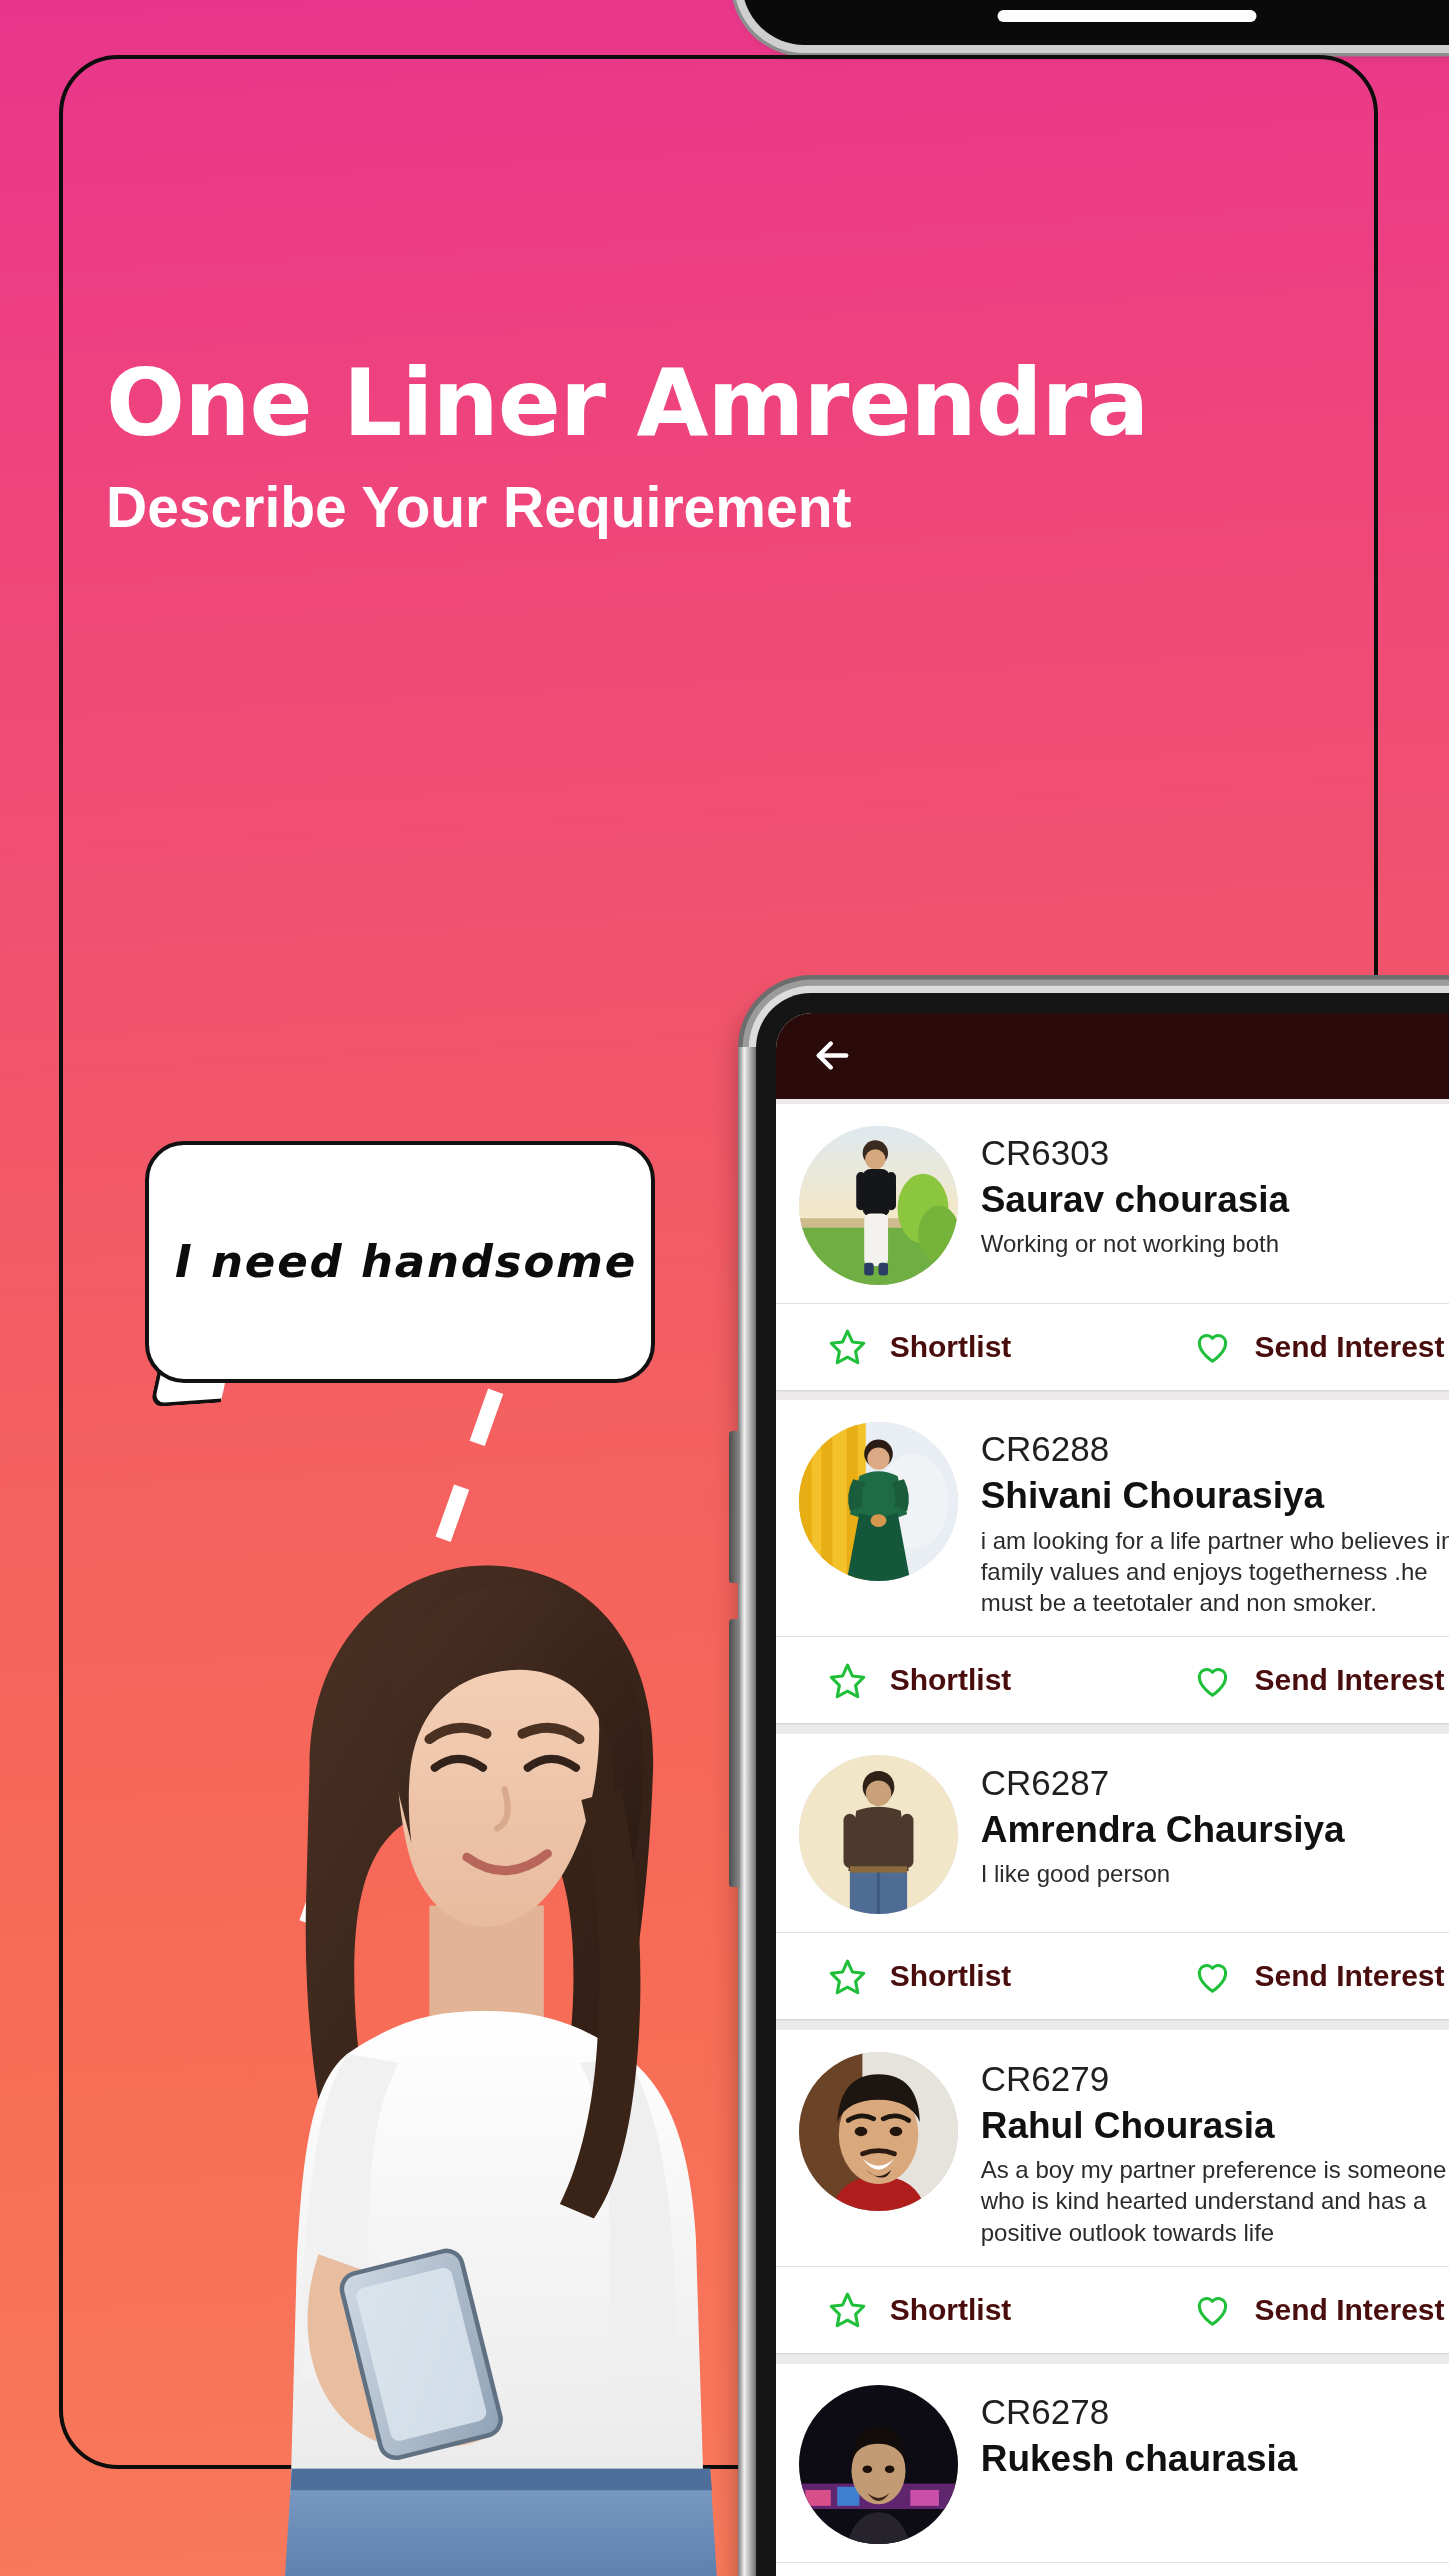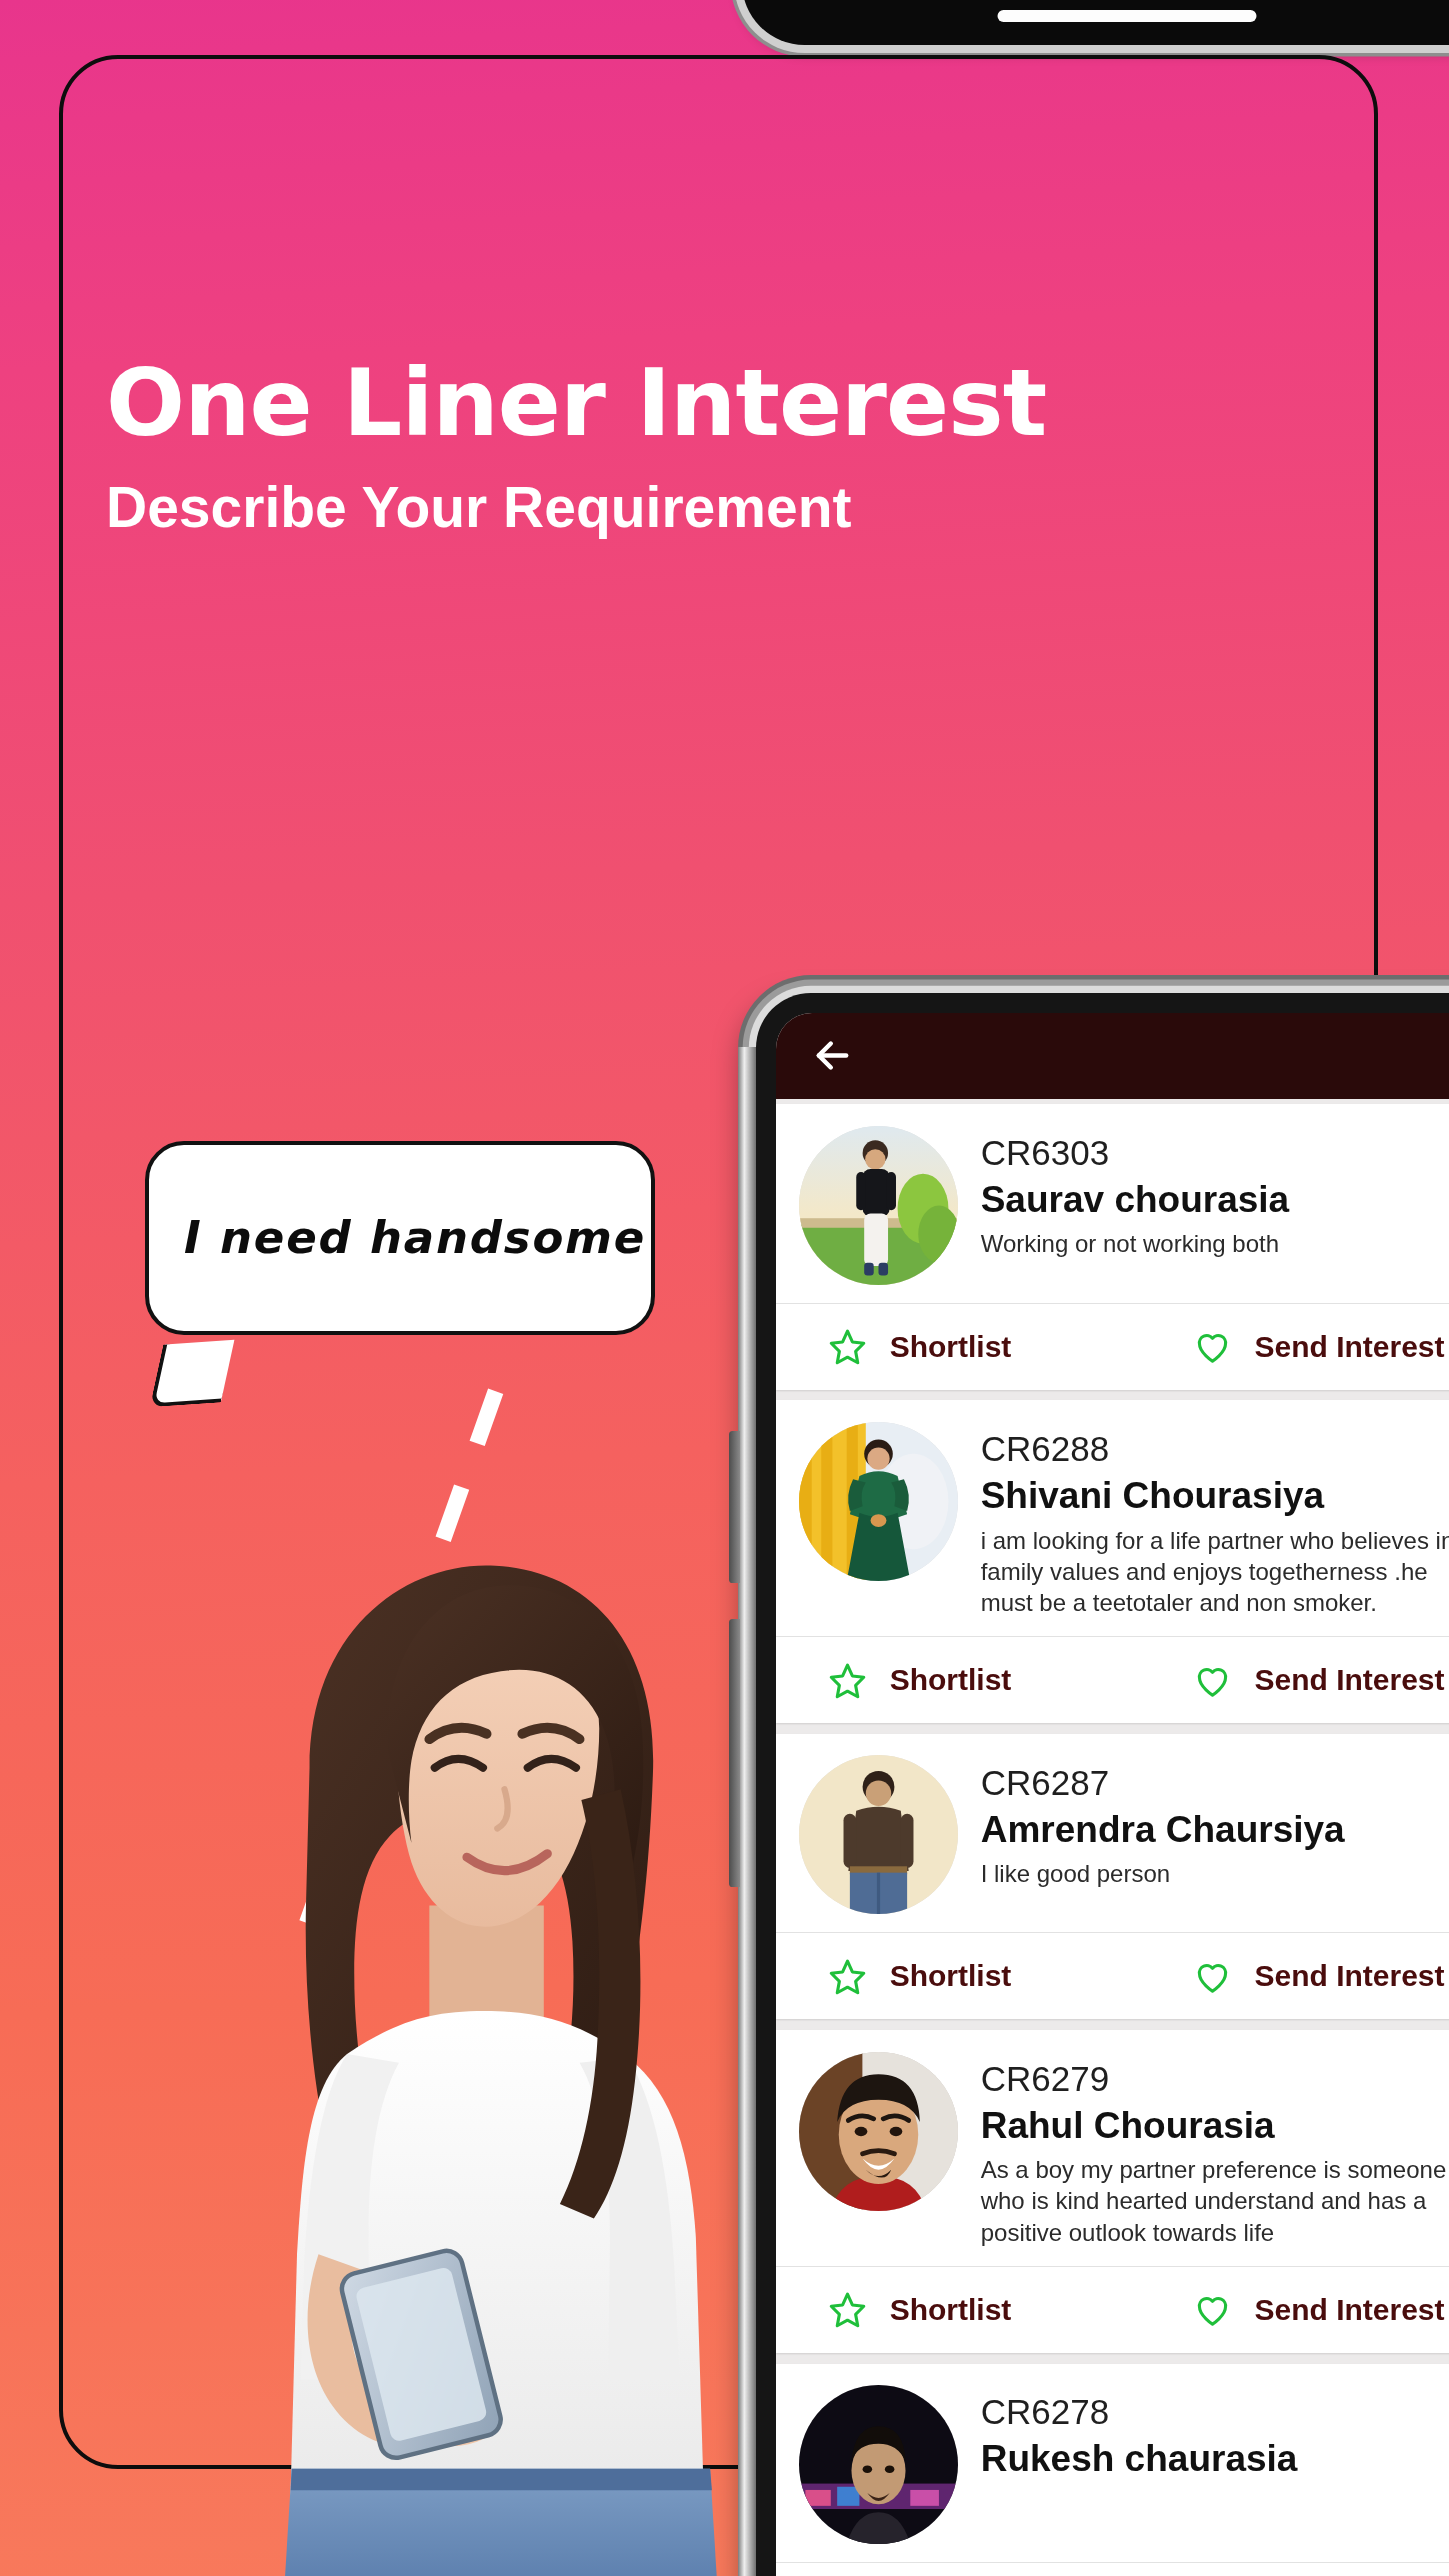--- a/index.html
+++ b/index.html
@@ -56,27 +56,27 @@
     font-weight:bold;
     font-size:57px;
     letter-spacing:0px;
     line-height:1.05;
     margin:27px 0 0 0;
     white-space:nowrap;
   }
 
   
   .bubble{
-    position:absolute;left:145px;top:1141px;width:510px;height:194px;
+    position:absolute;left:145px;top:1141px;width:510px;height:242px;
     background:#ffffff;
     border:4.5px solid #111;
     border-radius:39px;
     box-sizing:border-box;
     display:flex;flex-direction:column;justify-content:center;
-    padding:0 35px;
+    padding:0 26px;
   }
   .bubble-line{
     font-family:"DejaVu Sans", sans-serif;
     font-style:italic;
     font-weight:bold;
     font-size:45px;
     letter-spacing:1.8px;
     color:#0c0c0c;
     line-height:1.42;
     white-space:nowrap;
@@ -174,21 +174,21 @@
 
 <div id="poster">
 
   <div class="back-phone">
     <div class="speaker"></div>
   </div>
 
   <div class="outline-phone"></div>
 
   <div class="headline-wrap">
-    <h1 class="headline">One Liner Interest</h1>
+    <h1 class="headline">One Liner Amrendra</h1>
     <h2 class="subhead">Describe Your Requirement</h2>
   </div>
 
   <svg class="dashes" viewBox="0 0 280 640" fill="none">
     <path d="M255 10 L35 630" stroke="#ffffff" stroke-width="18" stroke-linecap="butt" stroke-dasharray="62 52"></path>
   </svg>
 
   <div class="bubble-tail"></div>
   <div class="bubble">
     <div class="bubble-line">I need handsome</div>

